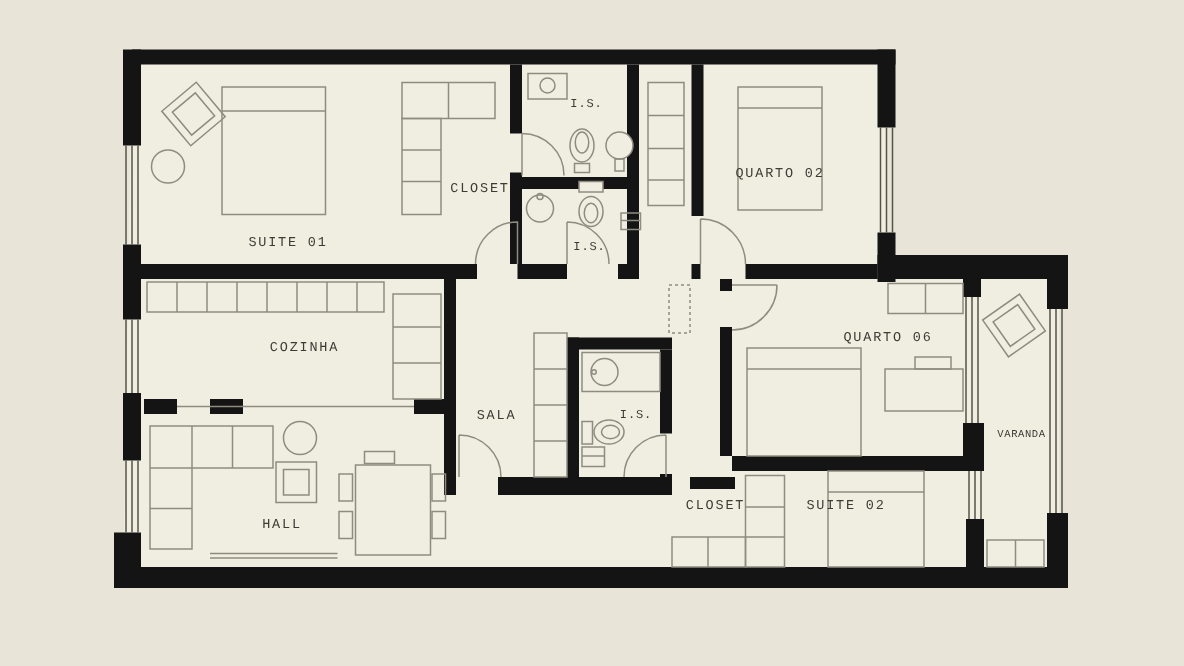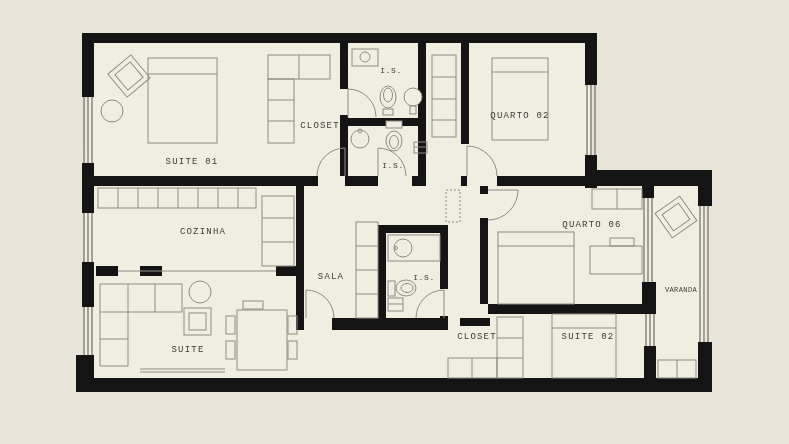--- a/index.html
+++ b/index.html
@@ -234,16 +234,16 @@
   <div class="room-label" style="left:192px;top:122px;margin-top:40px;">SUITE 01</div>
   <div class="room-label" style="left:320px;top:126px;">CLOSET</div>
   <div class="room-label small" style="left:391px;top:70px;">I.S.</div>
   <div class="room-label small" style="left:393px;top:165px;">I.S.</div>
   <div class="room-label" style="left:520px;top:116px;">QUARTO 02</div>
   <div class="room-label" style="left:203px;top:232px;">COZINHA</div>
   <div class="room-label" style="left:331px;top:277px;">SALA</div>
   <div class="room-label small" style="left:424px;top:277px;">I.S.</div>
   <div class="room-label" style="left:592px;top:225px;">QUARTO 06</div>
   <div class="room-label tiny" style="left:681px;top:290px;">VARANDA</div>
-  <div class="room-label" style="left:188px;top:350px;">SUITE</div>
+  <div class="room-label" style="left:188px;top:350px;">HALL</div>
   <div class="room-label" style="left:477px;top:337px;">CLOSET</div>
-  <div class="room-label" style="left:588px;top:337px;">SUITE 02</div>
+  <div class="room-label" style="left:564px;top:337px;">SUITE 02</div>
 </div>
 
 </body></html>

